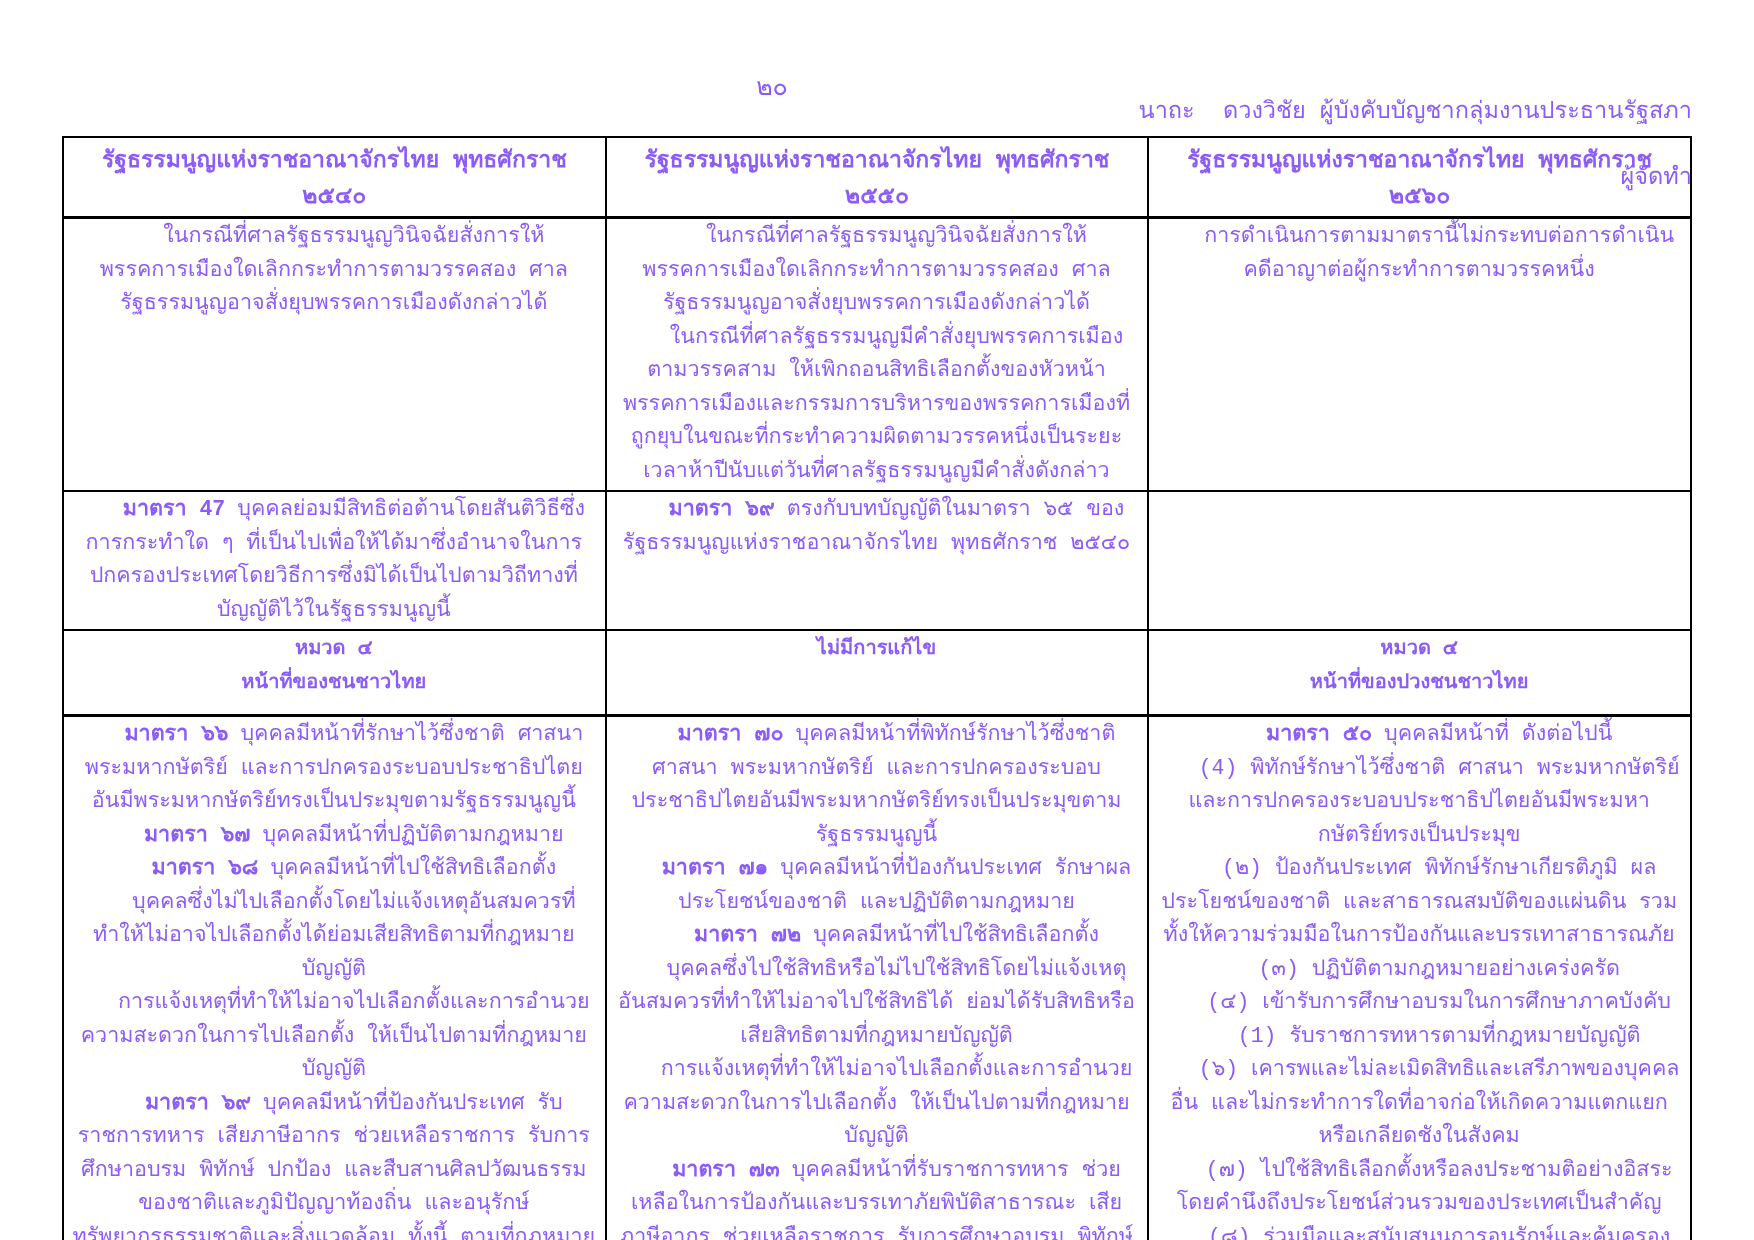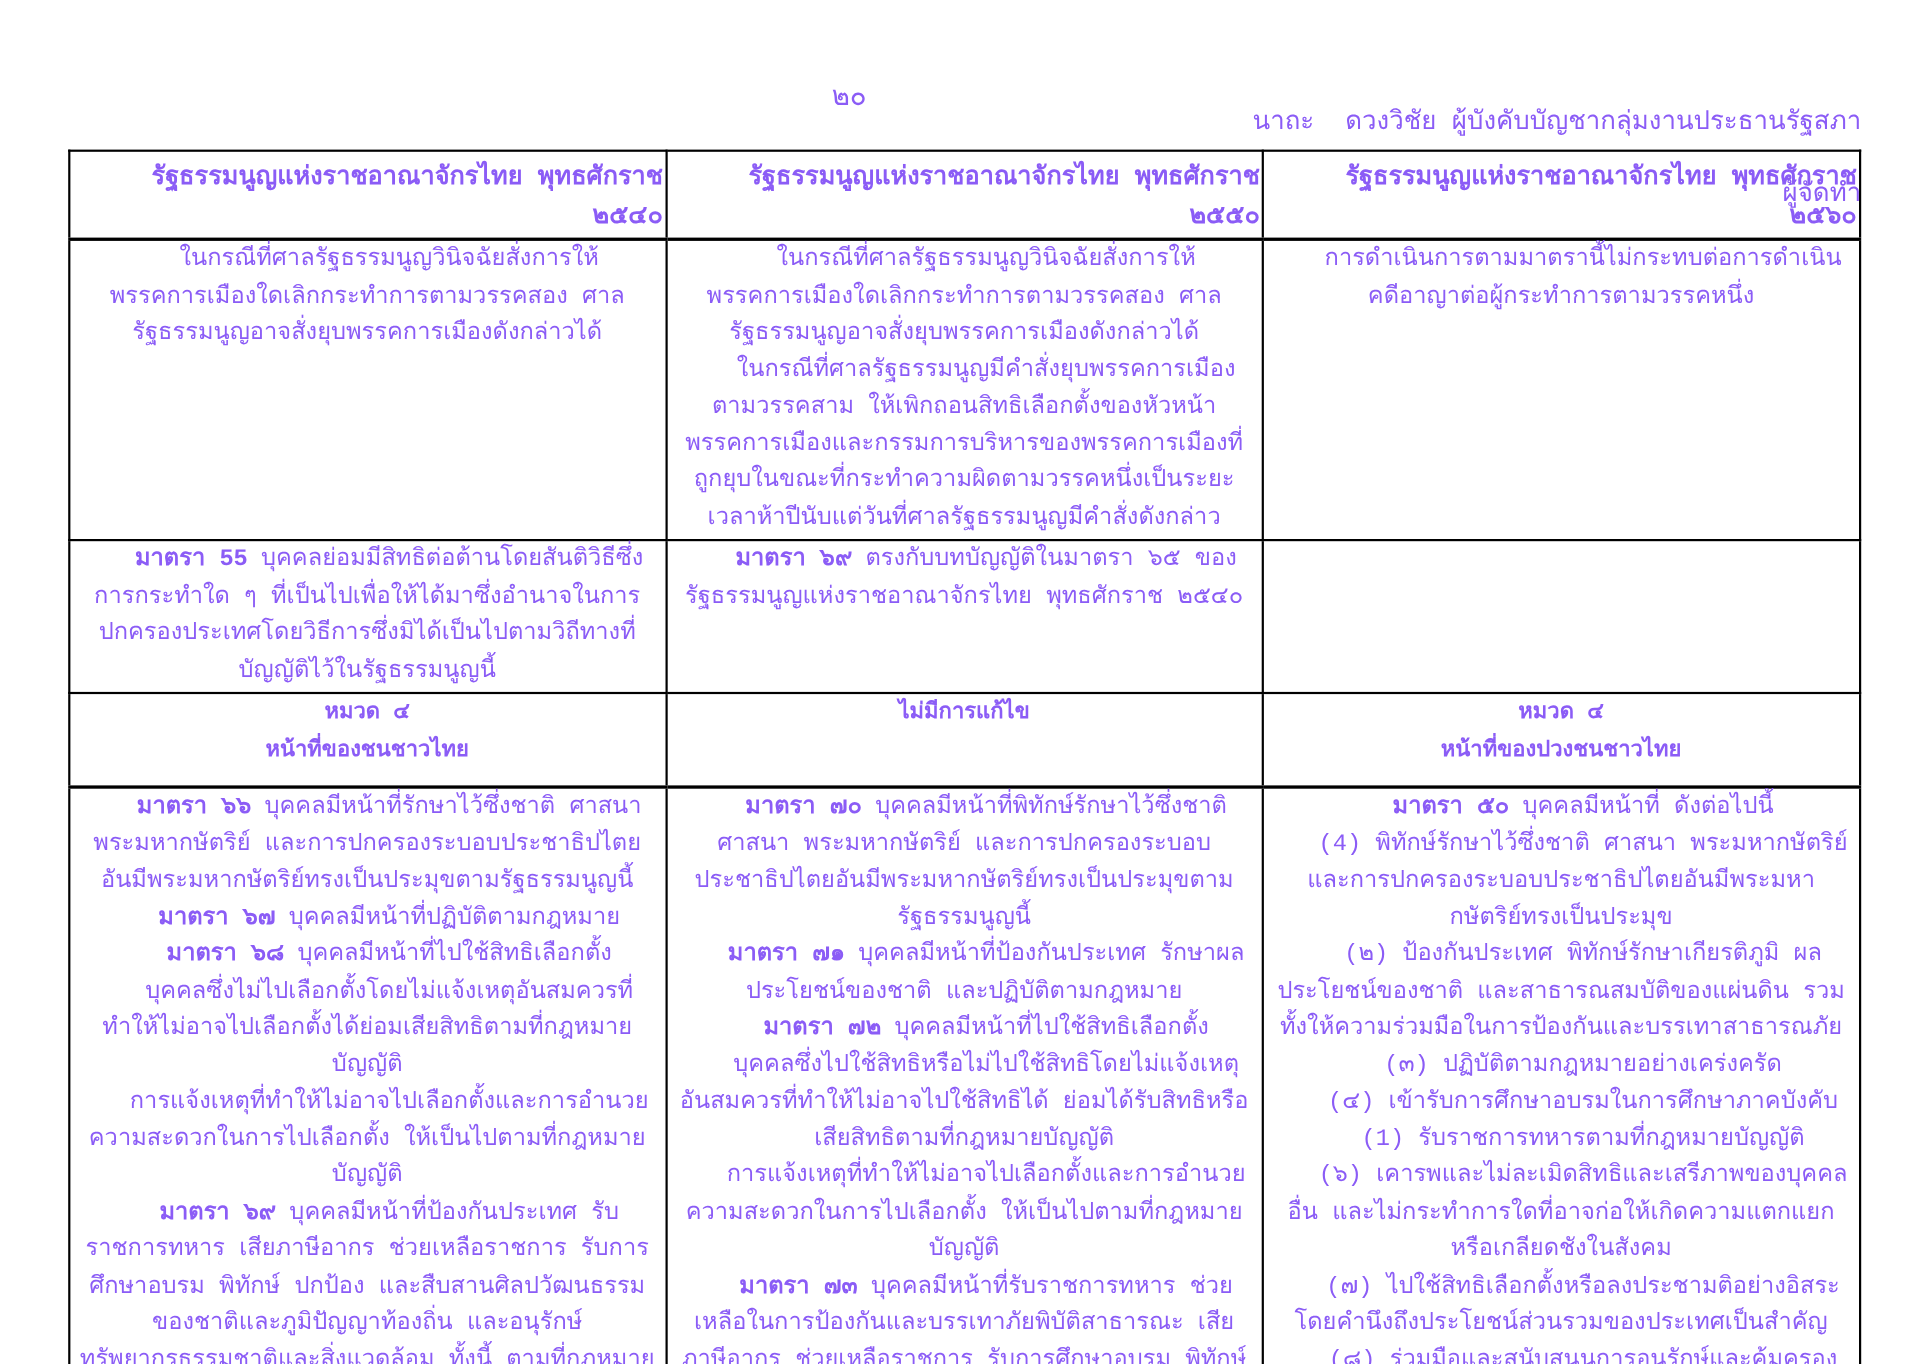--- a/index.html
+++ b/index.html
@@ -40,22 +40,22 @@
     border: 2px solid #000;
   }
   .doc-table th, .doc-table td {
     border: 2px solid #000;
     vertical-align: top;
     padding: 1px 9px 2px 8px;
   }
   .doc-table thead th {
     font-size: 23px;
     font-weight: bold;
-    text-align: right;
-    padding: 3px 2px;
+    text-align: center;
+    padding: 3px 14px;
     border-bottom: 3px solid #000;
   }
   .doc-table td p {
     margin: 0;
     font-size: 21.5px;
     line-height: 33.5px;
     text-indent: 40px;
     text-align: center;
   }
   .doc-table td .mnum {
@@ -101,21 +101,21 @@
           <td>
             <p>ในกรณีที่ศาลรัฐธรรมนูญวินิจฉัยสั่งการให้พรรคการเมืองใดเลิกกระทำการตามวรรคสอง ศาลรัฐธรรมนูญอาจสั่งยุบพรรคการเมืองดังกล่าวได้</p>
             <p>ในกรณีที่ศาลรัฐธรรมนูญมีคำสั่งยุบพรรคการเมืองตามวรรคสาม ให้เพิกถอนสิทธิเลือกตั้งของหัวหน้าพรรคการเมืองและกรรมการบริหารของพรรคการเมืองที่ถูกยุบในขณะที่กระทำความผิดตามวรรคหนึ่งเป็นระยะเวลาห้าปีนับแต่วันที่ศาลรัฐธรรมนูญมีคำสั่งดังกล่าว</p>
           </td>
           <td>
             <p>การดำเนินการตามมาตรานี้ไม่กระทบต่อการดำเนินคดีอาญาต่อผู้กระทำการตามวรรคหนึ่ง</p>
           </td>
         </tr>
         <tr class="body">
           <td>
-            <p><span class="mnum">มาตรา 55</span>บุคคลย่อมมีสิทธิต่อต้านโดยสันติวิธีซึ่งการกระทำใด ๆ ที่เป็นไปเพื่อให้ได้มาซึ่งอำนาจในการปกครองประเทศโดยวิธีการซึ่งมิได้เป็นไปตามวิถีทางที่บัญญัติไว้ในรัฐธรรมนูญนี้</p>
+            <p><span class="mnum">มาตรา 47</span>บุคคลย่อมมีสิทธิต่อต้านโดยสันติวิธีซึ่งการกระทำใด ๆ ที่เป็นไปเพื่อให้ได้มาซึ่งอำนาจในการปกครองประเทศโดยวิธีการซึ่งมิได้เป็นไปตามวิถีทางที่บัญญัติไว้ในรัฐธรรมนูญนี้</p>
           </td>
           <td>
             <p><span class="mnum">มาตรา ๖๙</span>ตรงกับบทบัญญัติในมาตรา ๖๕ ของรัฐธรรมนูญแห่งราชอาณาจักรไทย พุทธศักราช ๒๕๔๐</p>
           </td>
           <td></td>
         </tr>
         <tr class="section">
           <td class="center">
             <p>หมวด ๔</p>
             <p>หน้าที่ของชนชาวไทย</p>

